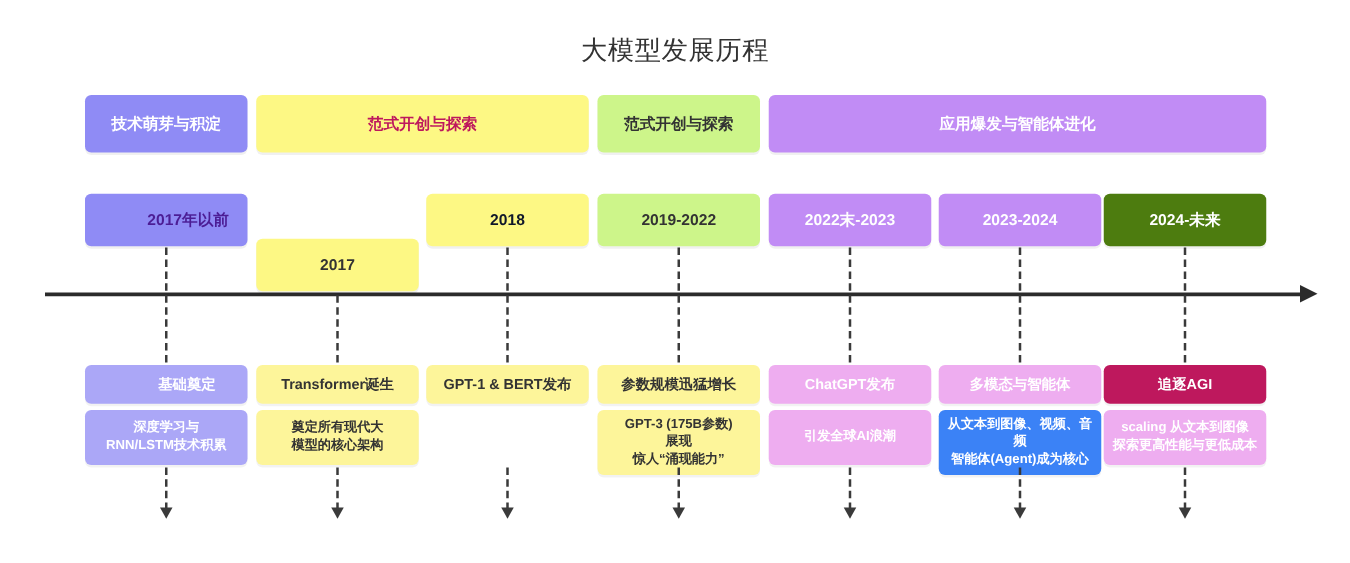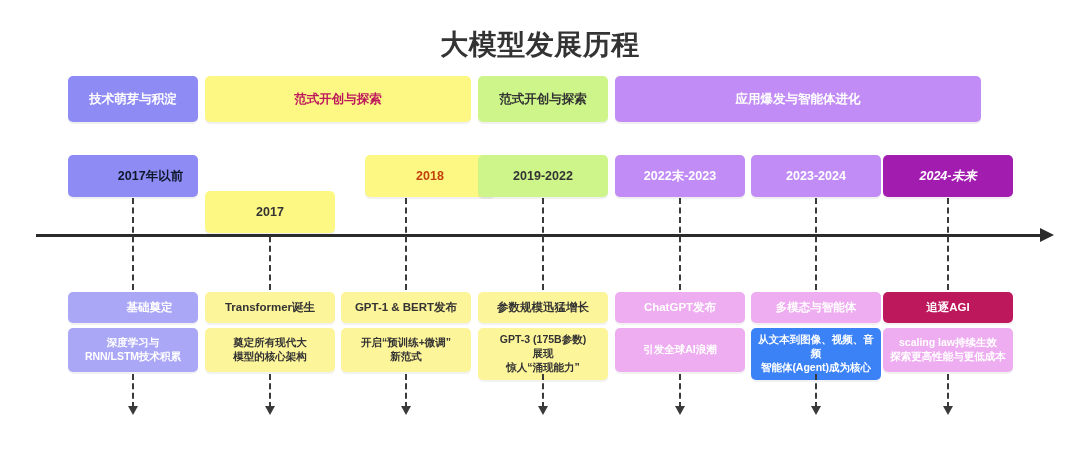--- a/index.html
+++ b/index.html
@@ -15,22 +15,22 @@
     font-family: "Liberation Sans", "DejaVu Sans", sans-serif;
     color: #333333;
   }
 
   #page-title {
     position: absolute;
     left: 0;
     top: 26px;
     width: 1080px;
     text-align: center;
-    font-size: 28px;
-    font-weight: bold;
+    font-size: 21px;
+    font-weight: normal;
     color: #333333;
     letter-spacing: 0.5px;
   }
 
   
   .phase-bar {
     position: absolute;
     top: 76px;
     height: 46px;
     border-radius: 5px;
@@ -152,53 +152,51 @@
 </style>
 </head>
 <body>
 
 <div id="page-title">大模型发展历程</div>
 
 <div id="phase-band">
     <div class="phase-bar" style="left: 68px; width: 130px; background: rgb(143, 139, 245); color: rgb(255, 255, 255);">技术萌芽与积淀</div>
     <div class="phase-bar" style="left: 205px; width: 266px; background: rgb(253, 248, 132); color: #be185d;">范式开创与探索</div>
     <div class="phase-bar" style="left: 478px; width: 130px; background: rgb(205, 245, 138); color: rgb(51, 51, 51);">范式开创与探索</div>
-    <div class="phase-bar" style="left: 615px; width: 366px; background: rgb(193, 140, 245); color: rgb(255, 255, 255);">应用爆发与智能体进化</div>
+    <div class="phase-bar" style="left: 615px; width: 398px; background: rgb(193, 140, 245); color: rgb(255, 255, 255);">应用爆发与智能体进化</div>
   </div>
 
 <div id="timeline-axis">
   <div id="axis-line"></div>
   <div id="axis-arrow"></div>
 </div>
 
 <div id="columns-root">
     <div class="col" style="left: 68px;">
       <div class="connector-top"></div>
-      <div class="year-box" style="background: rgb(143, 139, 245); color: #0f172a; padding-left: 35px;">2017年以前</div>
+      <div class="year-box" style="background: rgb(143, 139, 245); color: #4c1d95; padding-left: 35px;">2017年以前</div>
       <div class="milestone-box" style="background: rgb(171, 167, 247); color: rgb(255, 255, 255); padding-left: 33px;">基础奠定</div>
       <div class="desc-box" style="background: rgb(171, 167, 247); color: rgb(255, 255, 255);">深度学习与
 RNN/LSTM技术积累</div>
       <div class="connector-bottom"></div>
       <div class="connector-arrow"></div>
     </div>
     <div class="col" style="left: 205px;">
       <div class="connector-top"></div>
       <div class="year-box" style="background: rgb(253, 248, 132); color: rgb(51, 51, 51); margin-top: 36px;">2017</div>
       <div class="milestone-box" style="background: rgb(253, 245, 154); color: rgb(51, 51, 51);">Transformer诞生</div>
       <div class="desc-box" style="background: rgb(253, 245, 154); color: rgb(51, 51, 51);">奠定所有现代大
 模型的核心架构</div>
       <div class="connector-bottom"></div>
       <div class="connector-arrow"></div>
     </div>
     <div class="col" style="left: 341px;">
       <div class="connector-top"></div>
-      <div class="year-box" style="background: rgb(253, 248, 132); color: #c2410c; margin-left: 24px;">2018</div>
+      <div class="year-box" style="background: rgb(253, 248, 132); color: #0f172a;">2018</div>
       <div class="milestone-box" style="background: rgb(253, 245, 154); color: rgb(51, 51, 51);">GPT-1 &amp; BERT发布</div>
-      <div class="desc-box" style="background: rgb(253, 245, 154); color: rgb(51, 51, 51);">开启“预训练+微调”
-新范式</div>
       <div class="connector-bottom"></div>
       <div class="connector-arrow"></div>
     </div>
     <div class="col" style="left: 478px;">
       <div class="connector-top"></div>
       <div class="year-box" style="background: rgb(205, 245, 138); color: rgb(51, 51, 51);">2019-2022</div>
       <div class="milestone-box" style="background: rgb(253, 245, 154); color: rgb(51, 51, 51);">参数规模迅猛增长</div>
       <div class="desc-box" style="background: rgb(253, 245, 154); color: rgb(51, 51, 51);">GPT-3 (175B参数)
 展现
 惊人“涌现能力”</div>
@@ -217,20 +215,20 @@
       <div class="connector-top"></div>
       <div class="year-box" style="background: rgb(193, 140, 245); color: rgb(255, 255, 255);">2023-2024</div>
       <div class="milestone-box" style="background: rgb(238, 173, 240); color: rgb(255, 255, 255);">多模态与智能体</div>
       <div class="desc-box" style="background: #3b82f6; color: rgb(255, 255, 255);">从文本到图像、视频、音频
 智能体(Agent)成为核心</div>
       <div class="connector-bottom"></div>
       <div class="connector-arrow"></div>
     </div>
     <div class="col" style="left: 883px;">
       <div class="connector-top"></div>
-      <div class="year-box" style="background: #a21caf; color: rgb(255, 255, 255); font-style: italic;">2024-未来</div>
+      <div class="year-box" style="background: #4d7c0f; color: rgb(255, 255, 255);">2024-未来</div>
       <div class="milestone-box" style="background: #be185d; color: rgb(255, 255, 255);">追逐AGI</div>
-      <div class="desc-box" style="background: rgb(238, 173, 240); color: rgb(255, 255, 255);">scaling law持续生效
+      <div class="desc-box" style="background: rgb(238, 173, 240); color: rgb(255, 255, 255);">scaling 从文本到图像
 探索更高性能与更低成本</div>
       <div class="connector-bottom"></div>
       <div class="connector-arrow"></div>
     </div>
   </div>
 
 </body></html>

